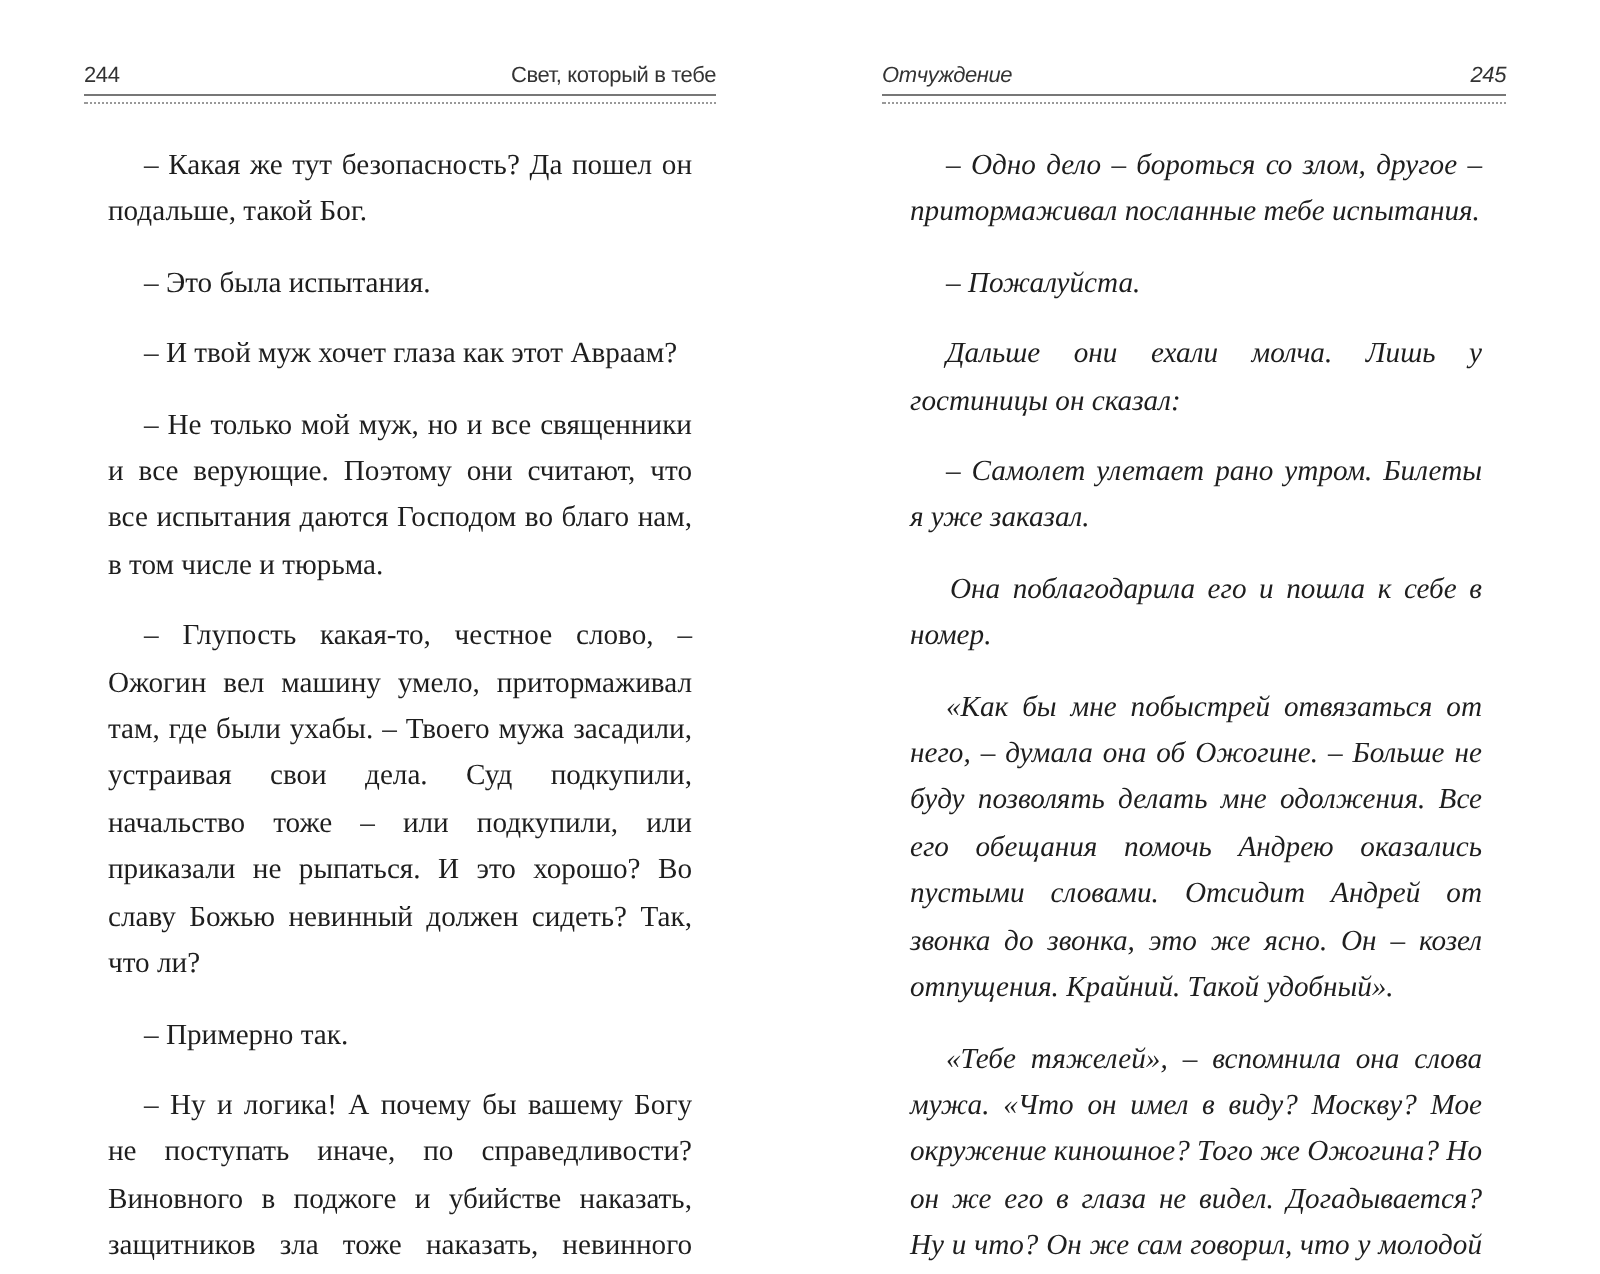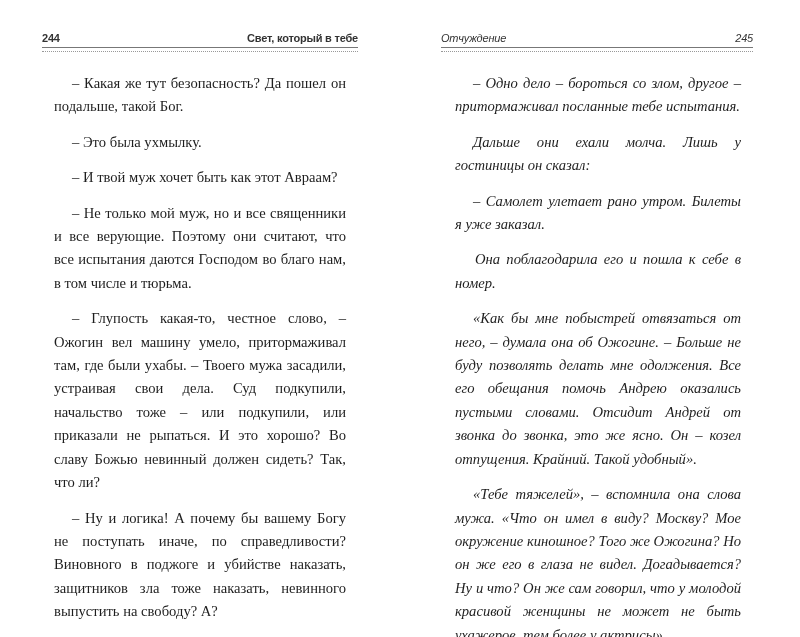--- a/index.html
+++ b/index.html
@@ -3,21 +3,21 @@
 <meta charset="utf-8">
 <style>
   html, body { margin:0; padding:0; }
   body { width:800px; height:637px; background:#ffffff; position:relative; overflow:hidden;
          font-family:"Liberation Serif", serif; color:#1e1e1e; }
   .page { position:absolute; top:0; height:637px; }
   .page.left { left:0; width:400px; }
   .page.right { left:400px; width:400px;font-style:italic; }
   .header { position:absolute; top:32px; height:14px; font-family:"Liberation Sans", sans-serif;
             font-size:11px; color:#333; letter-spacing:-0.2px; }
-  .left .header { left:42px; width:316px;font-weight:bold; }
+  .left .header { left:42px; width:316px; }
   .right .header { left:41px; width:312px; }
   .header .num { position:absolute; top:0; }
   .header .title { position:absolute; top:0; }
   .left .header .num { left:0; }
   .left .header .title { right:0; }
   .right .header .num { right:0; }
   .right .header .title { left:0; }
   .rule { position:absolute; top:47px; height:3px; border-top:1px solid #777; border-bottom:1px dotted #999; }
   .left .rule { left:42px; width:316px; }
   .right .rule { left:41px; width:312px; }
@@ -32,38 +32,40 @@
 <body>
 
 <div class="page left">
   <div class="header">
     <span class="num">244</span>
     <span class="title">Свет, который в тебе</span>
   </div>
   <div class="rule"></div>
   <div class="body">
     <p class="p">– Какая же тут безопасность? Да пошел он подальше, такой Бог.</p>
-    <p class="p">– Это была ухмылку.</p>
-    <p class="p">– И твой муж хочет быть как этот Авраам?</p>
+    <p class="p">– Это была испытания.</p>
+    <p class="p">– И твой муж хочет глаза как этот Авраам?</p>
     <p class="p">– Не только мой муж, но и все священники и все верующие. Поэтому они считают, что все испытания даются Господом во благо нам, в том числе и тюрьма.</p>
     <p class="p">– Глупость какая-то, честное слово, – Ожогин вел машину умело, притормаживал там, где были ухабы. – Твоего мужа засадили, устраивая свои дела. Суд подкупили, начальство тоже – или подкупили, или приказали не рыпаться. И это хорошо? Во славу Божью невинный должен сидеть? Так, что ли?</p>
+    <p class="p">– Примерно так.</p>
     <p class="p">– Ну и логика! А почему бы вашему Богу не поступать иначе, по справедливости? Виновного в поджоге и убийстве наказать, защитников зла тоже наказать, невинного выпустить на свободу? А?</p>
     <p class="p gap par">Ожогин зло усмехнулся, Ольга видела его кривую ухмылку.</p>
 
   </div>
 </div>
 
 <div class="page right">
   <div class="header">
     <span class="title">Отчуждение</span>
     <span class="num">245</span>
   </div>
   <div class="rule"></div>
   <div class="body">
     <p class="p">– Одно дело – бороться со злом, другое – притормаживал посланные тебе испытания.</p>
+    <p class="p">– Пожалуйста.</p>
     <p class="p">Дальше они ехали молча. Лишь у гостиницы он сказал:</p>
     <p class="p">– Самолет улетает рано утром. Билеты я уже заказал.</p>
     <p class="p gap par">Она поблагодарила его и пошла к себе в номер.</p>
     <p class="p">«Как бы мне побыстрей отвязаться от него, – думала она об Ожогине. – Больше не буду позволять делать мне одолжения. Все его обещания помочь Андрею оказались пустыми словами. Отсидит Андрей от звонка до звонка, это же ясно. Он – козел отпущения. Крайний. Такой удобный».</p>
     <p class="p">«Тебе тяжелей», – вспомнила она слова мужа. «Что он имел в виду? Москву? Мое окружение киношное? Того же Ожогина? Но он же его в глаза не видел. Догадывается? Ну и что? Он же сам говорил, что у молодой красивой женщины не может не быть ухажеров, тем более у актрисы».</p>
 
   </div>
 </div>
 
 </body></html>

